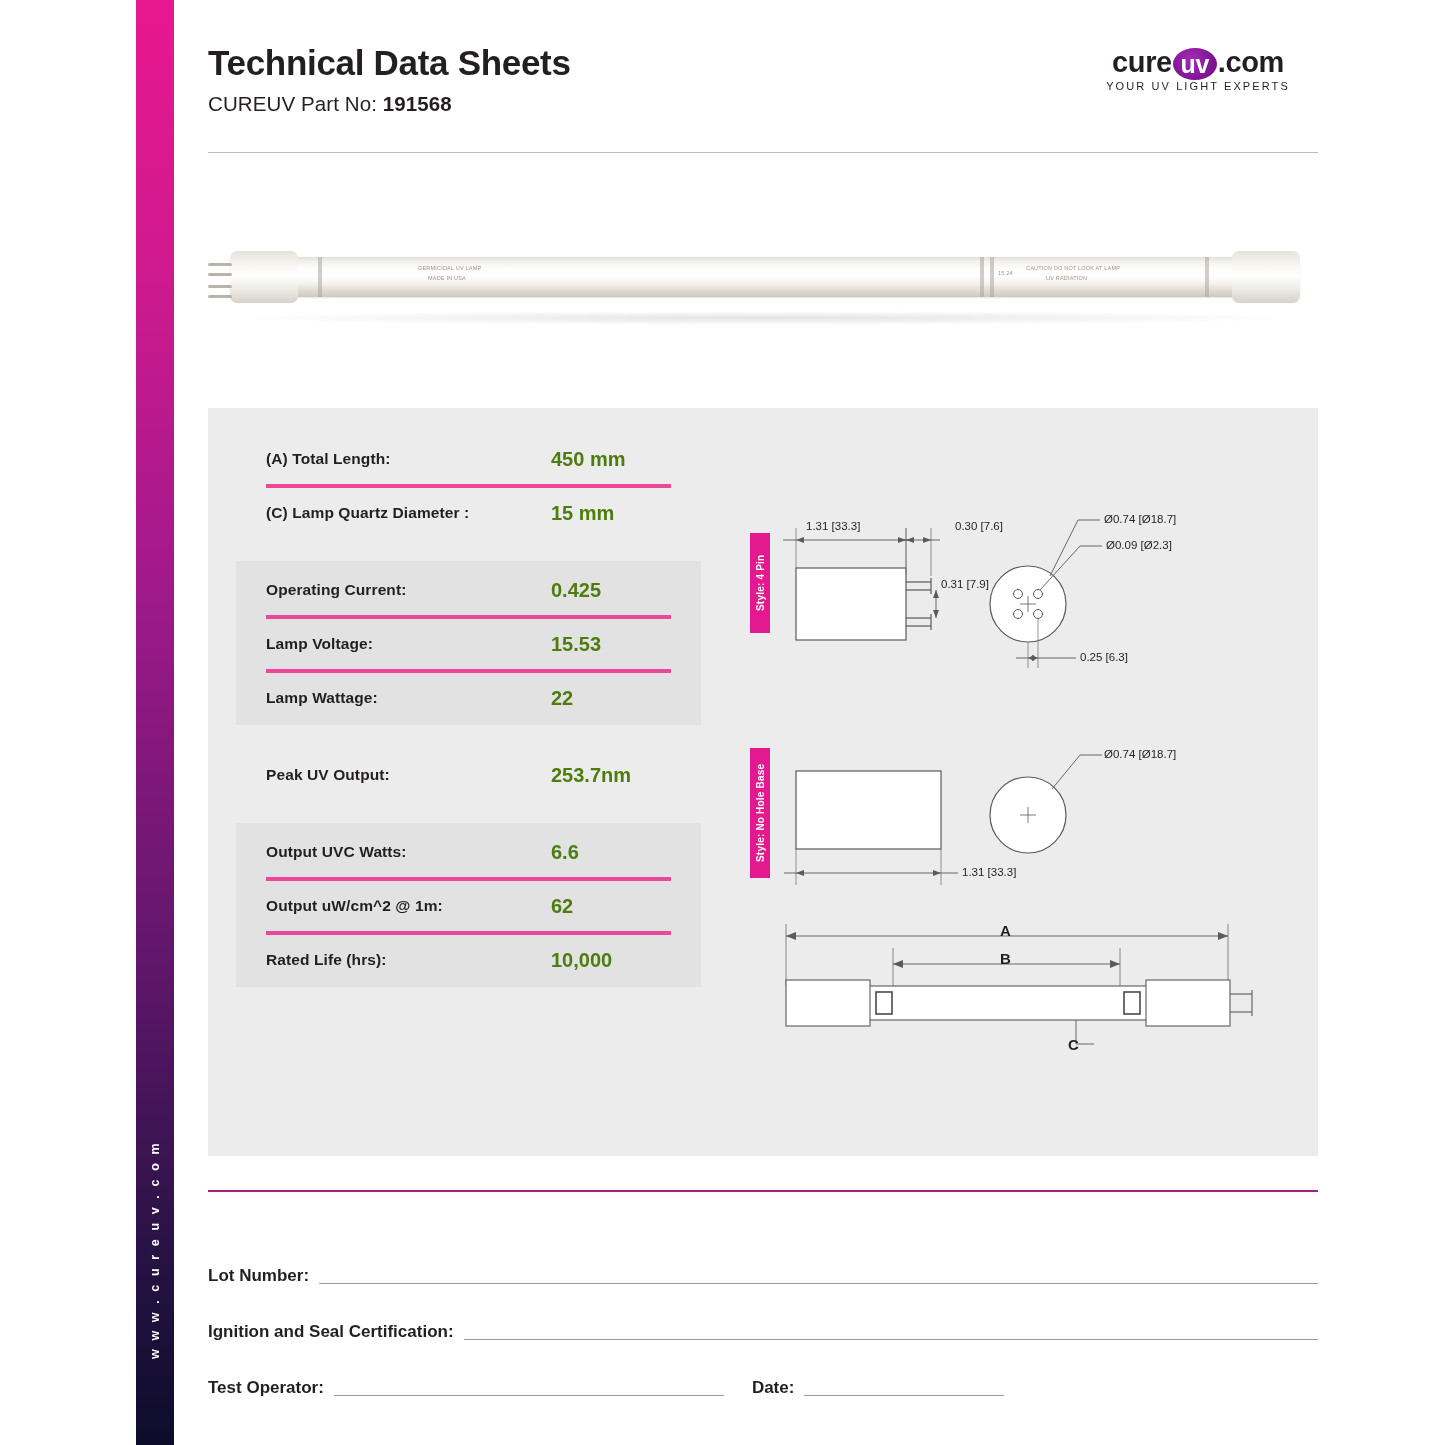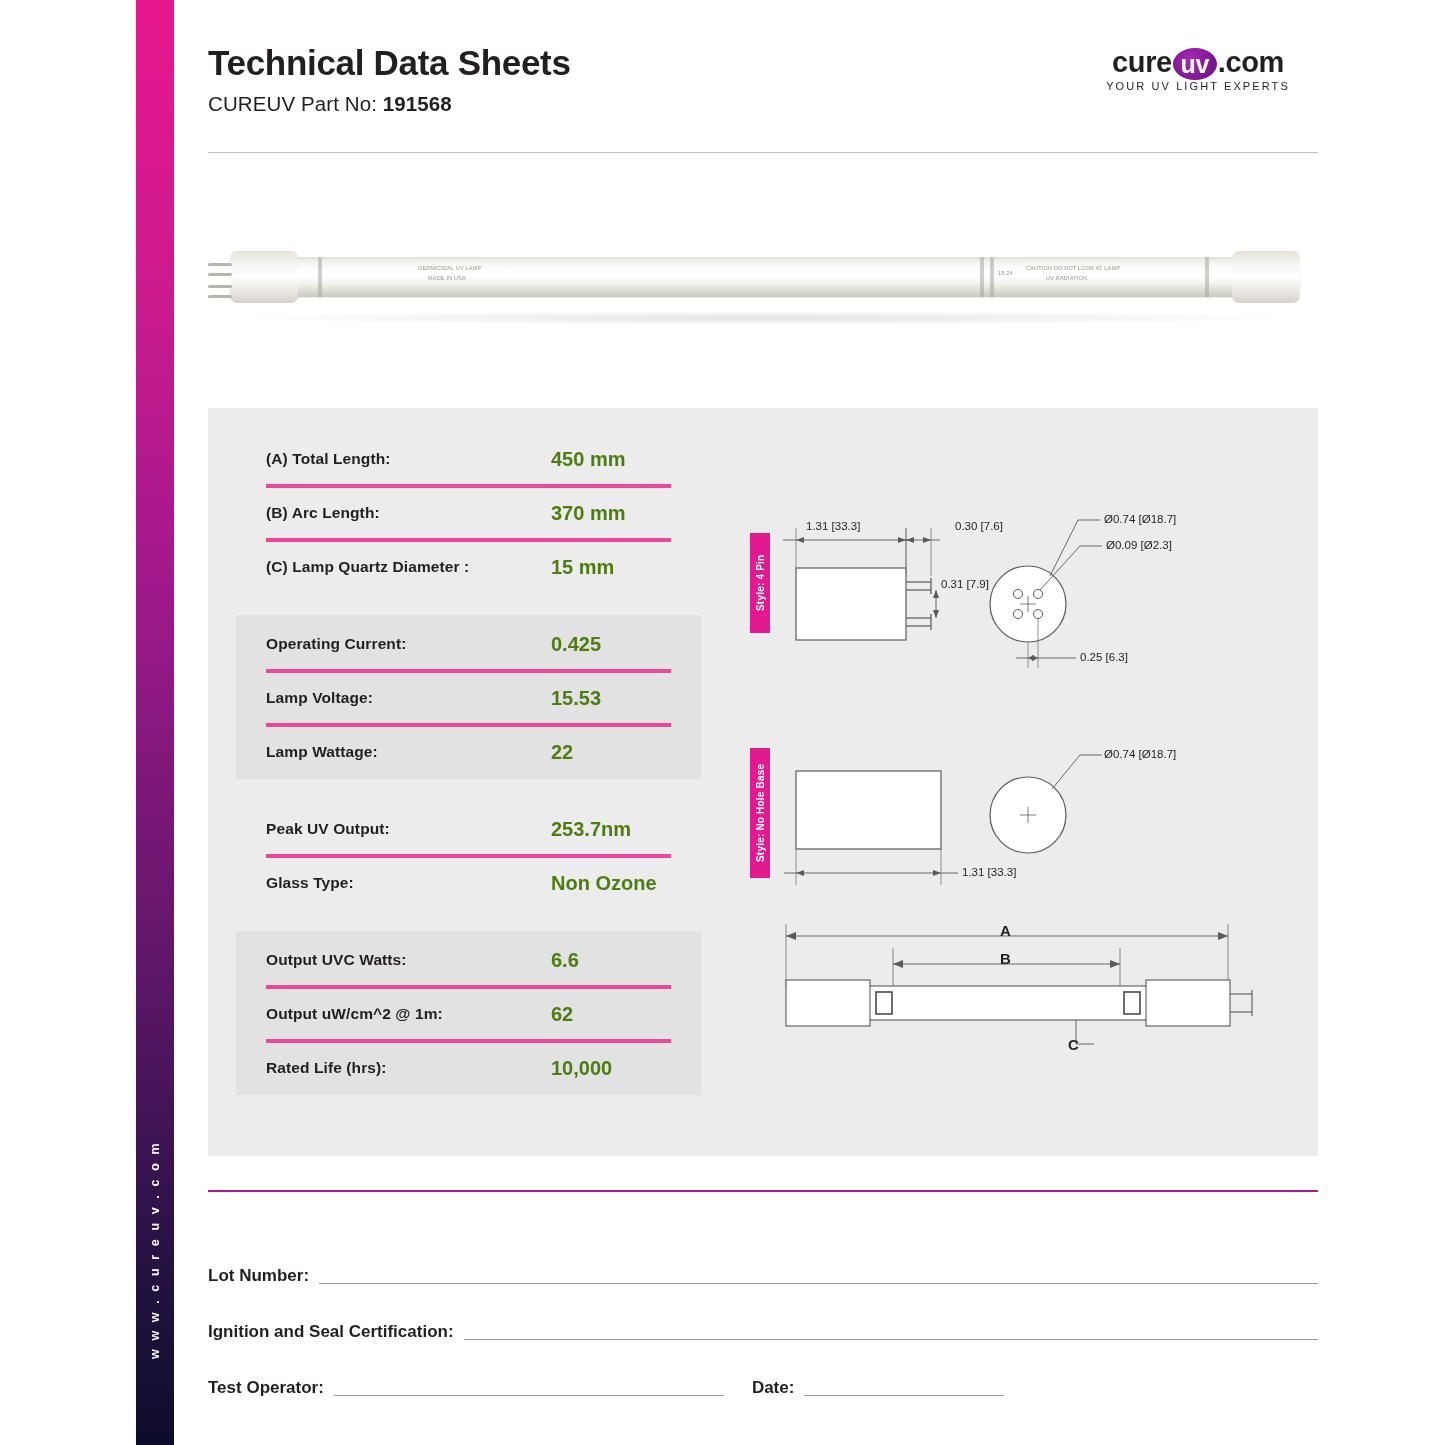--- a/index.html
+++ b/index.html
@@ -324,24 +324,20 @@
 <div class="panel">
 
   <div class="specs">
 
     <div class="spec-group">
       <div class="spec-row">
         <div class="spec-label">(A) Total Length:</div>
         <div class="spec-value">450 mm</div>
       </div>
       <div class="spec-row">
-        <div class="spec-label">(B) Arc Length:</div>
-        <div class="spec-value">370 mm</div>
-      </div>
-      <div class="spec-row">
         <div class="spec-label">(C) Lamp Quartz Diameter :</div>
         <div class="spec-value">15 mm</div>
       </div>
     </div>
 
     <div class="spec-gap"></div>
 
     <div class="spec-group shaded">
       <div class="spec-row">
         <div class="spec-label">Operating Current:</div>
@@ -356,24 +352,20 @@
         <div class="spec-value">22</div>
       </div>
     </div>
 
     <div class="spec-gap"></div>
 
     <div class="spec-group">
       <div class="spec-row">
         <div class="spec-label">Peak UV Output:</div>
         <div class="spec-value">253.7nm</div>
-      </div>
-      <div class="spec-row">
-        <div class="spec-label">Glass Type:</div>
-        <div class="spec-value">Non Ozone</div>
       </div>
     </div>
 
     <div class="spec-gap"></div>
 
     <div class="spec-group shaded">
       <div class="spec-row">
         <div class="spec-label">Output UVC Watts:</div>
         <div class="spec-value">6.6</div>
       </div>

